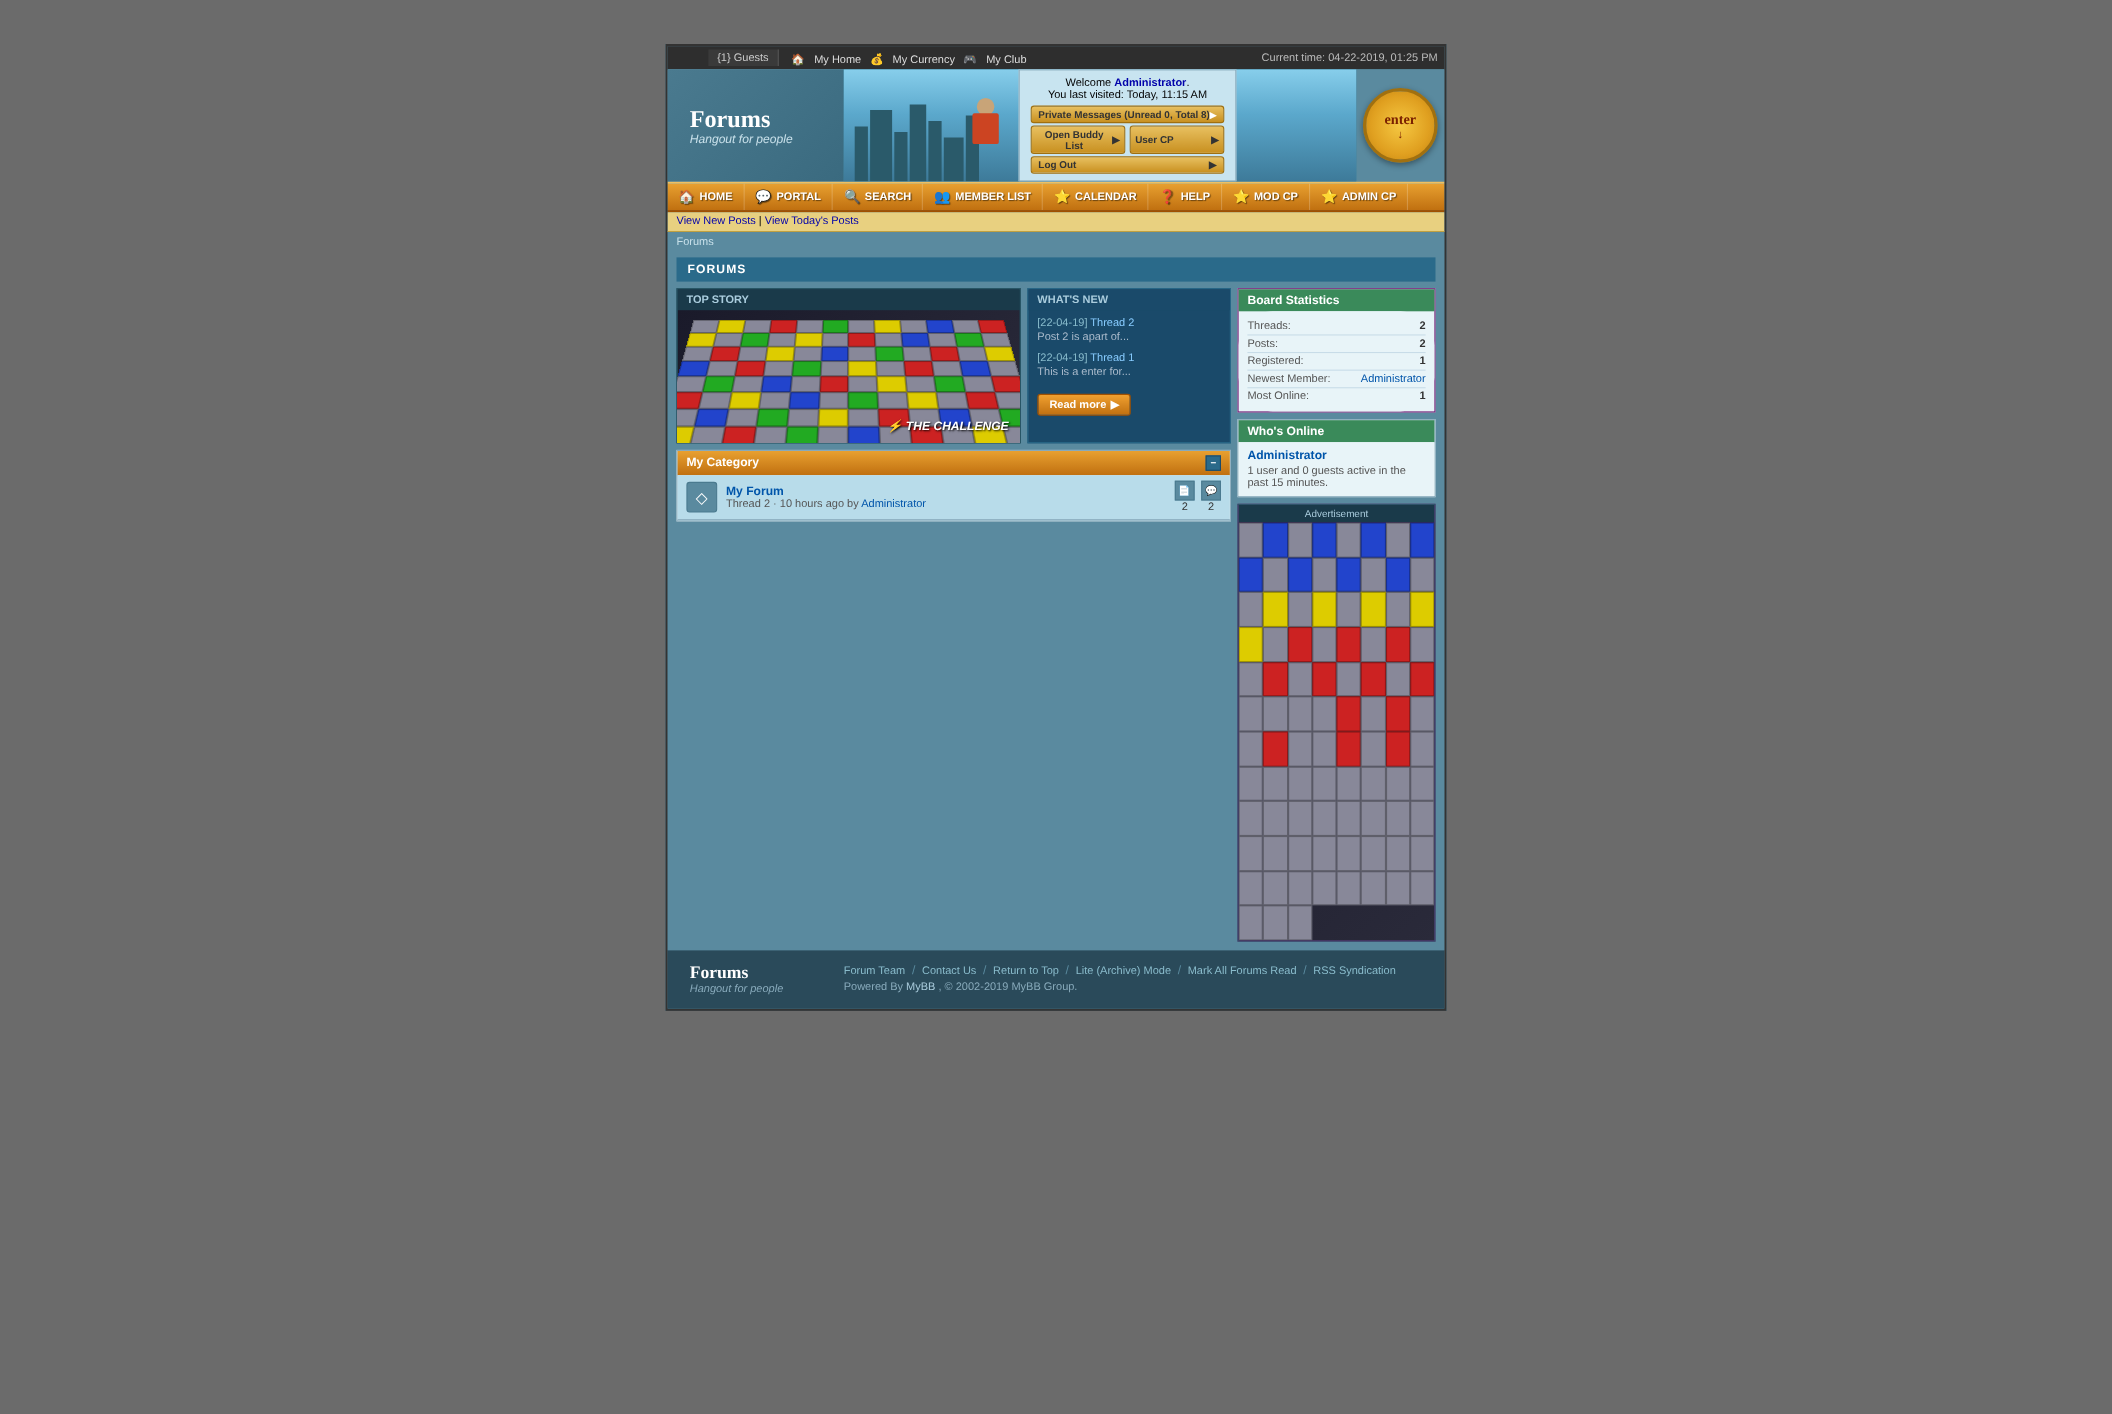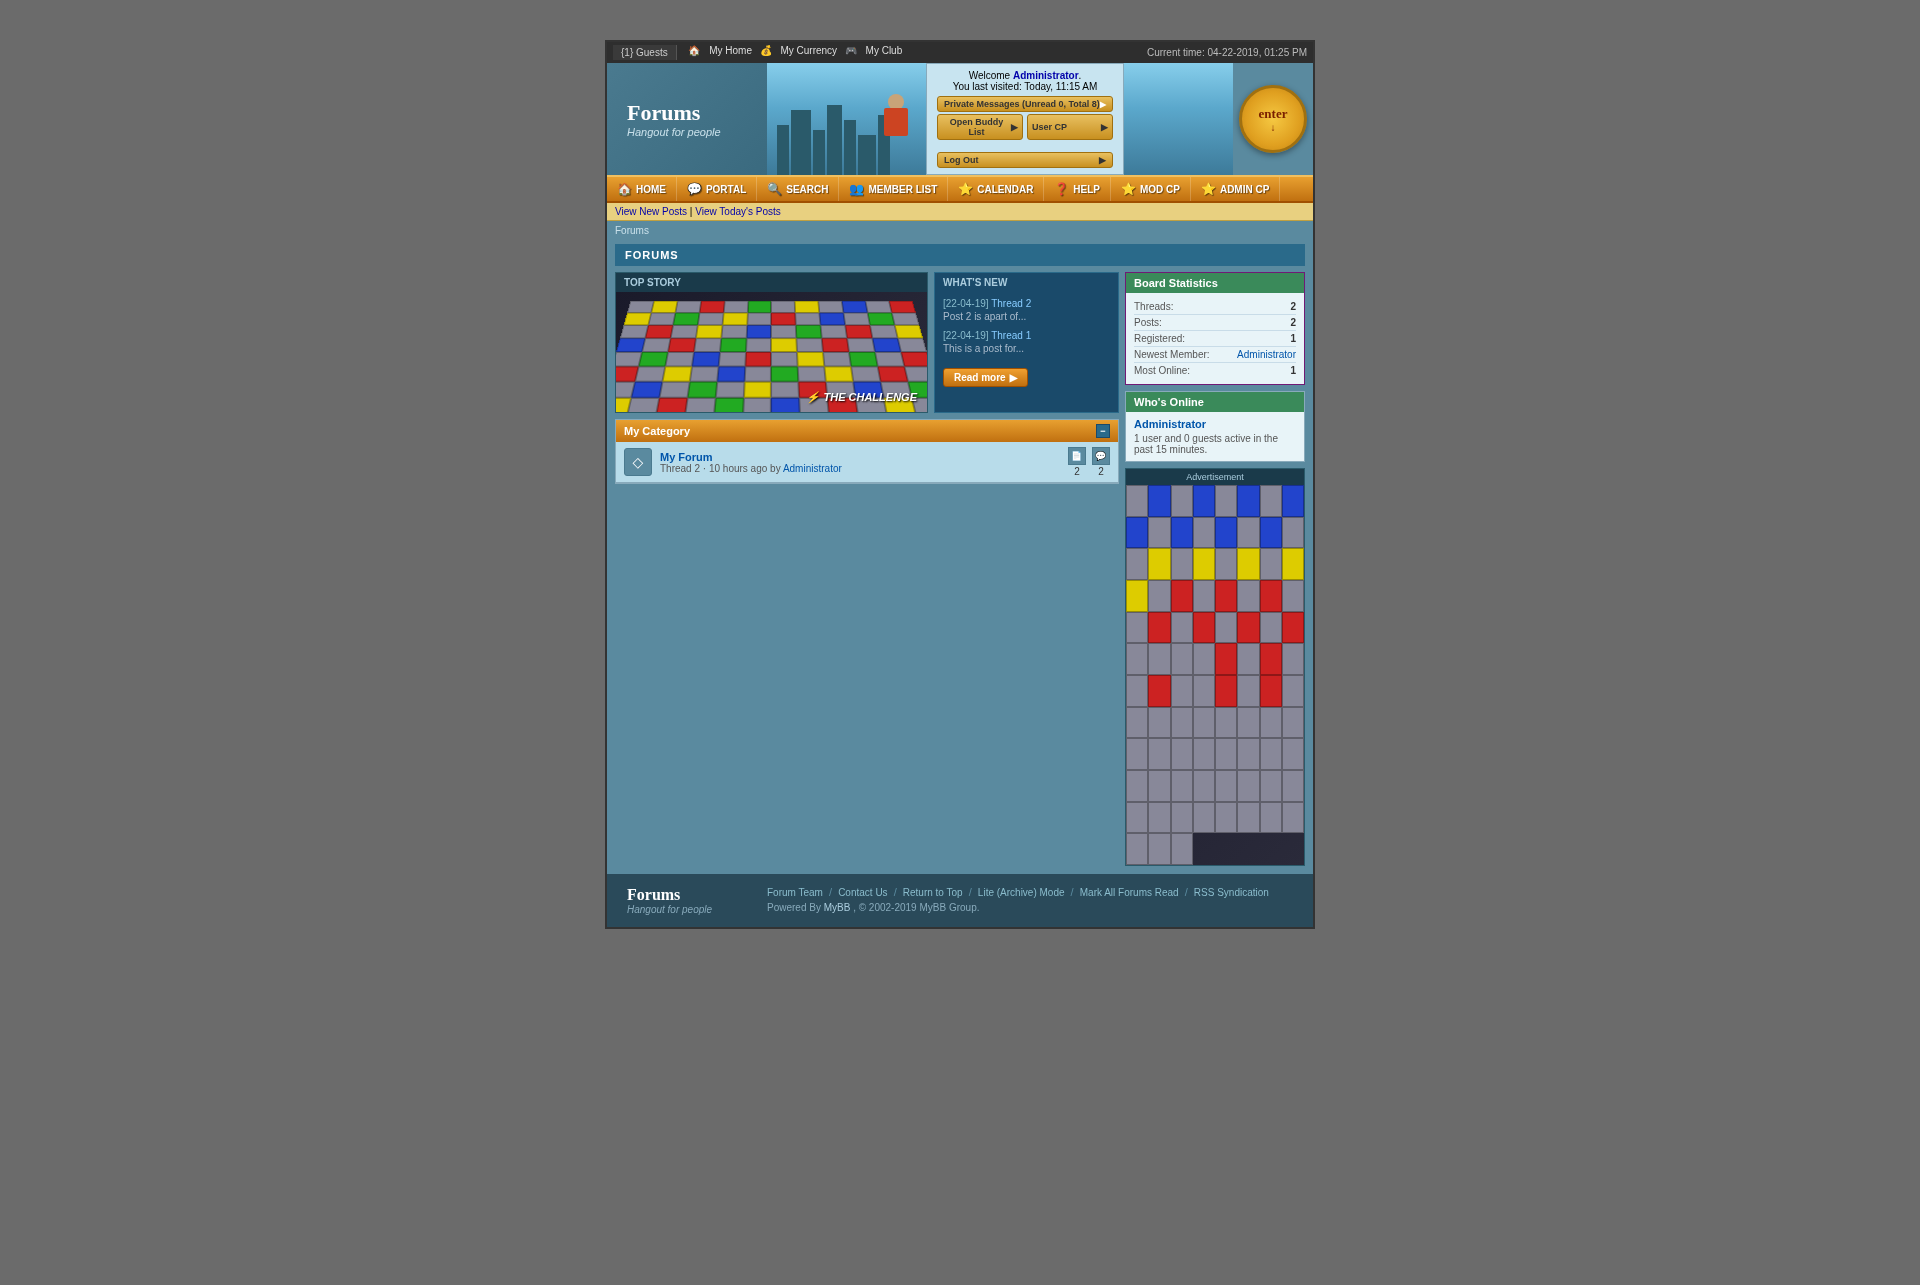--- a/index.html
+++ b/index.html
@@ -21,21 +21,21 @@
     
     .top-bar {
       background: #2e2e2e;
       display: flex;
       align-items: center;
       justify-content: space-between;
       padding: 3px 6px;
       color: #ccc;
       font-size: 10px;
     }
-    .top-bar-left { display: flex; gap: 12px; align-items: flex-start; }
+    .top-bar-left { display: flex; gap: 12px; align-items: flex-end; margin-left: 31px; }
     .top-bar-right { font-size: 10px; color: #bbb; }
     .top-bar a { color: #ddd; text-decoration: none; font-size: 10px; }
     .top-bar-nav { display: flex; gap: 8px; align-items: center; }
     .top-bar-nav span { cursor: pointer; color: #ccc; }
 
     
     .header-area {
       background: #5a8a9f;
       display: flex;
       align-items: stretch;
@@ -145,21 +145,21 @@
       border: 1px solid #a07010;
       border-radius: 3px;
       padding: 2px 6px;
       margin-bottom: 2px;
       cursor: pointer;
       font-size: 9px;
       font-weight: bold;
       color: #333;
     }
     .welcome-btn .arrow { color: #fff; font-size: 8px; }
-    .welcome-btn-row { display: flex; gap: 4px; margin-bottom: 12px; }
+    .welcome-btn-row { display: flex; gap: 4px; margin-bottom: 2px; }
     .welcome-btn-sm {
       flex: 1;
       display: flex;
       align-items: center;
       justify-content: space-between;
       background: linear-gradient(180deg, #e8c060 0%, #c89020 100%);
       border: 1px solid #a07010;
       border-radius: 3px;
       padding: 2px 4px;
       cursor: pointer;
@@ -767,21 +767,21 @@
                   <span>[22-04-19] </span>
                   <a href="#">Thread 2</a>
                 </div>
                 <div class="snippet">Post 2 is apart of...</div>
               </div>
               <div class="what-new-item">
                 <div class="date-thread">
                   <span>[22-04-19] </span>
                   <a href="#">Thread 1</a>
                 </div>
-                <div class="snippet">This is a post for...</div>
+                <div class="snippet">This is a enter for...</div>
               </div>
               <button class="read-more-btn">
                 <span>Read more</span>
                 <span>▶</span>
               </button>
             </div>
           </div>
         </div>
 
         <div class="category-section">

